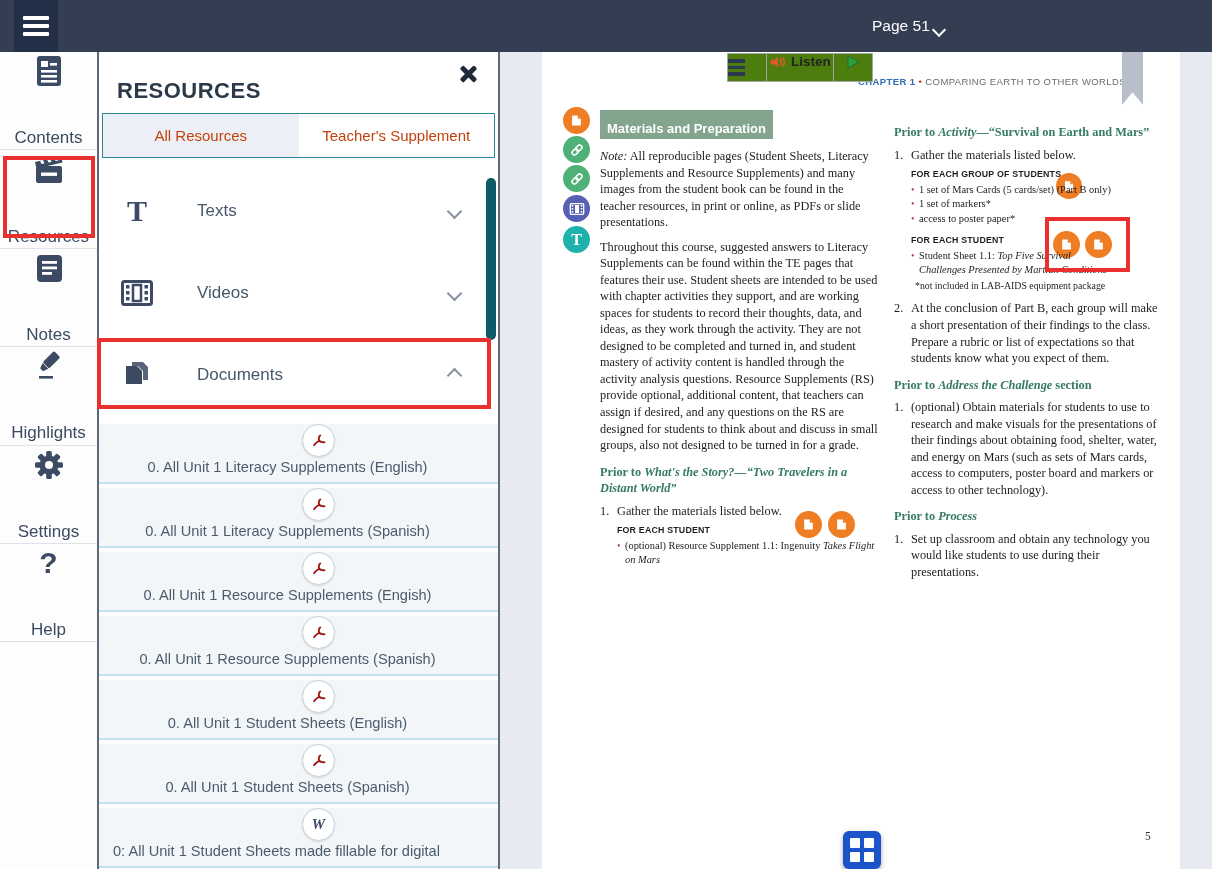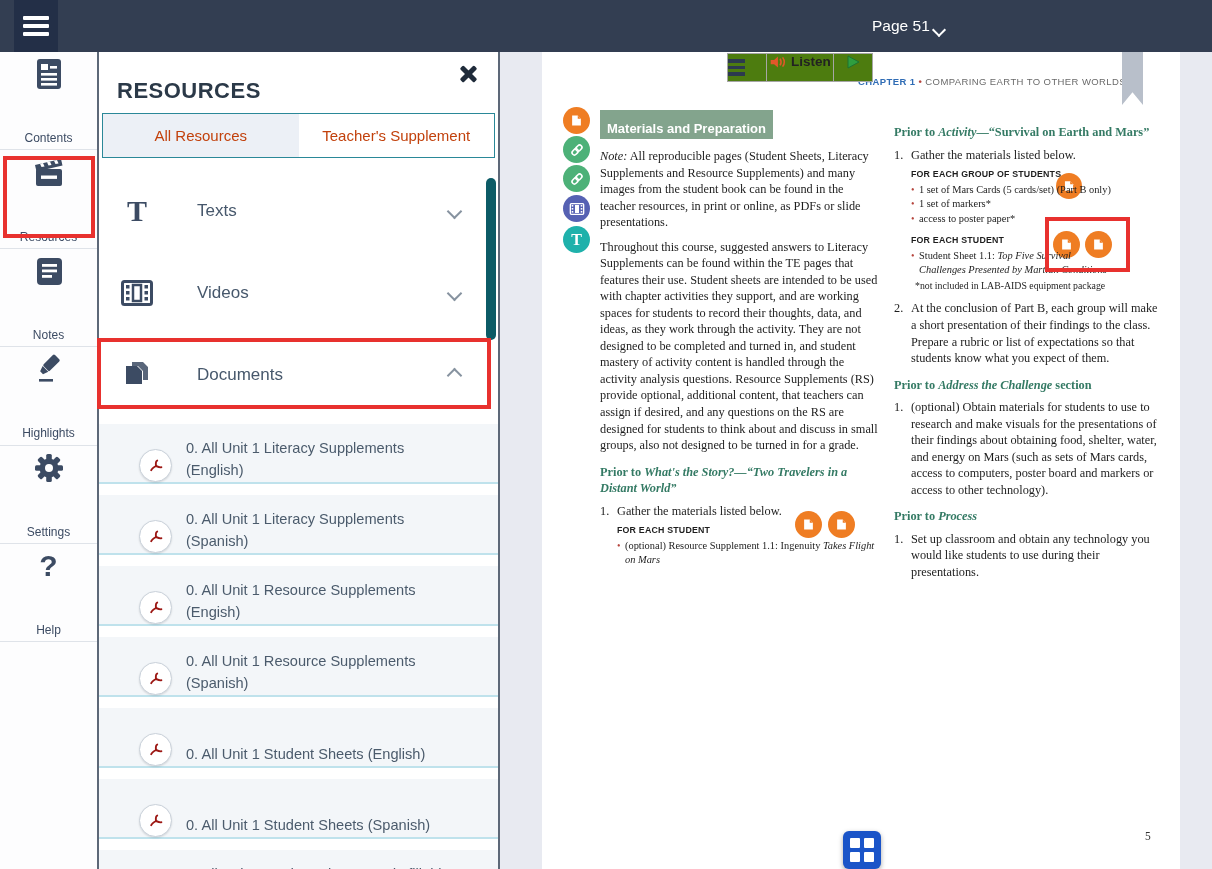--- a/index.html
+++ b/index.html
@@ -14,21 +14,21 @@
   .page-select{position:absolute;left:872px;top:0;height:52px;display:flex;align-items:center;color:#fff;
       font-size:15.5px;cursor:pointer;}
   .caret-dn{width:8px;height:8px;border-right:2px solid #fff;border-bottom:2px solid #fff;
       transform:rotate(45deg);margin:8px 0 0 4px;}
 
   
   .sidebar{position:absolute;left:0;top:52px;width:97px;height:817px;background:#fdfdfe;z-index:10;}
   .side-item{height:97.4px;border-bottom:1px solid #dfe3e9;display:flex;flex-direction:column;
       align-items:center;justify-content:center;gap:7px;cursor:pointer;}
   .side-item .sicon{width:36px;height:36px;display:flex;align-items:center;justify-content:center;}
-  .side-label{font-size:12px;color:#3c4b63;margin-top:32px;}
+  .side-label{font-size:17px;color:#3c4b63;margin-top:32px;}
   .q-icon{font-size:30px;font-weight:bold;color:#3c4b63;line-height:1;}
 
   
   .panel{position:absolute;left:97px;top:52px;width:403px;height:817px;background:#fff;z-index:20;
       border-left:2px solid #5d6878;border-right:2px solid #5d6878;box-sizing:border-box;}
   .panel-close{position:absolute;right:20px;top:12px;width:20px;height:20px;cursor:pointer;}
   .panel-close::before,.panel-close::after{content:"";position:absolute;left:8px;top:0;width:5px;height:20px;
       background:#1f2b3a;border-radius:1.5px;}
   .panel-close::before{transform:rotate(45deg);} .panel-close::after{transform:rotate(-45deg);}
   .panel-title{position:absolute;left:18px;top:26px;font-size:22px;font-weight:bold;color:#2b3948;
@@ -40,22 +40,22 @@
   .tab.active{background:#ecf0f6;}
   .sections{position:absolute;left:0;top:118px;width:399px;bottom:0;overflow:hidden;}
   .sect-row{position:relative;height:82px;display:flex;align-items:center;cursor:pointer;background:#fff;}
   .sect-icon{width:40px;margin-left:18px;display:flex;align-items:center;justify-content:center;}
   .sect-label{font-size:17px;color:#47586c;margin-left:40px;}
   .chev{position:absolute;right:38px;width:9px;height:9px;border-right:2px solid #8793a0;
       border-bottom:2px solid #8793a0;}
   .chev.down{transform:rotate(45deg);} .chev.up{transform:rotate(-135deg);}
   .t-glyph{font-family:"Liberation Serif",serif;font-size:30px;font-weight:bold;color:#3c4b63;line-height:1;}
   .doc-list{margin-top:8px;}
-  .doc-row{height:58px;background:#f3f6f9;border-bottom:2px solid #bfe2ec;margin-bottom:11px;
-      display:flex;align-items:flex-end;cursor:pointer;}
+  .doc-row{height:58px;background:#f3f6f9;border-bottom:2px solid #bfe2ec;margin-bottom:4px;
+      display:flex;align-items:center;cursor:pointer;flex-direction:column;}
   .doc-ic{width:31px;height:31px;border-radius:50%;background:#fff;border:1.5px solid #c9d1da;
       box-shadow:0 1px 2px rgba(0,0,0,.12);margin-left:40px;flex:none;
       display:flex;align-items:center;justify-content:center;}
   .doc-label{font-size:14.6px;color:#4b5b6c;line-height:1.5;margin-left:14px;margin-right:36px;}
   .w-glyph{font-family:"Liberation Serif",serif;font-style:italic;font-weight:bold;font-size:15px;color:#3c4b63;}
   .panel-scrollbar{position:absolute;right:2px;top:126px;width:10px;height:162px;border-radius:6px;
       background:#0c5b66;cursor:pointer;}
 
   
   .content{position:absolute;left:500px;top:52px;width:712px;height:817px;background:#e8eaf1;}

